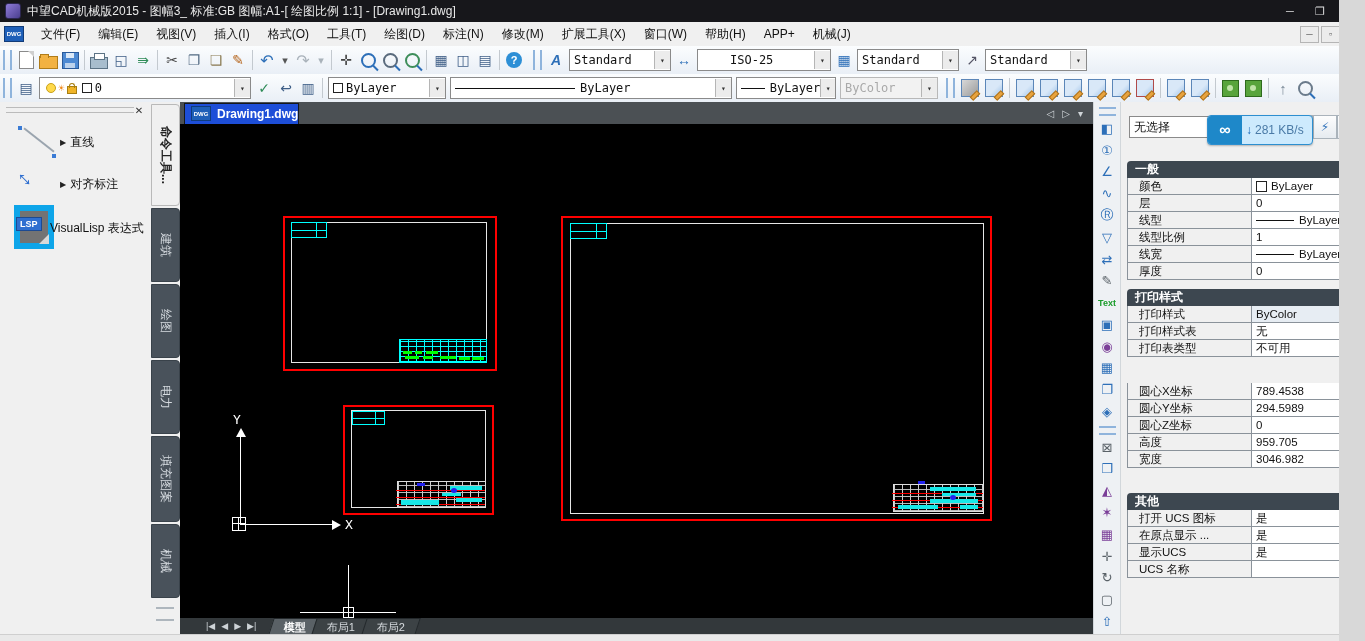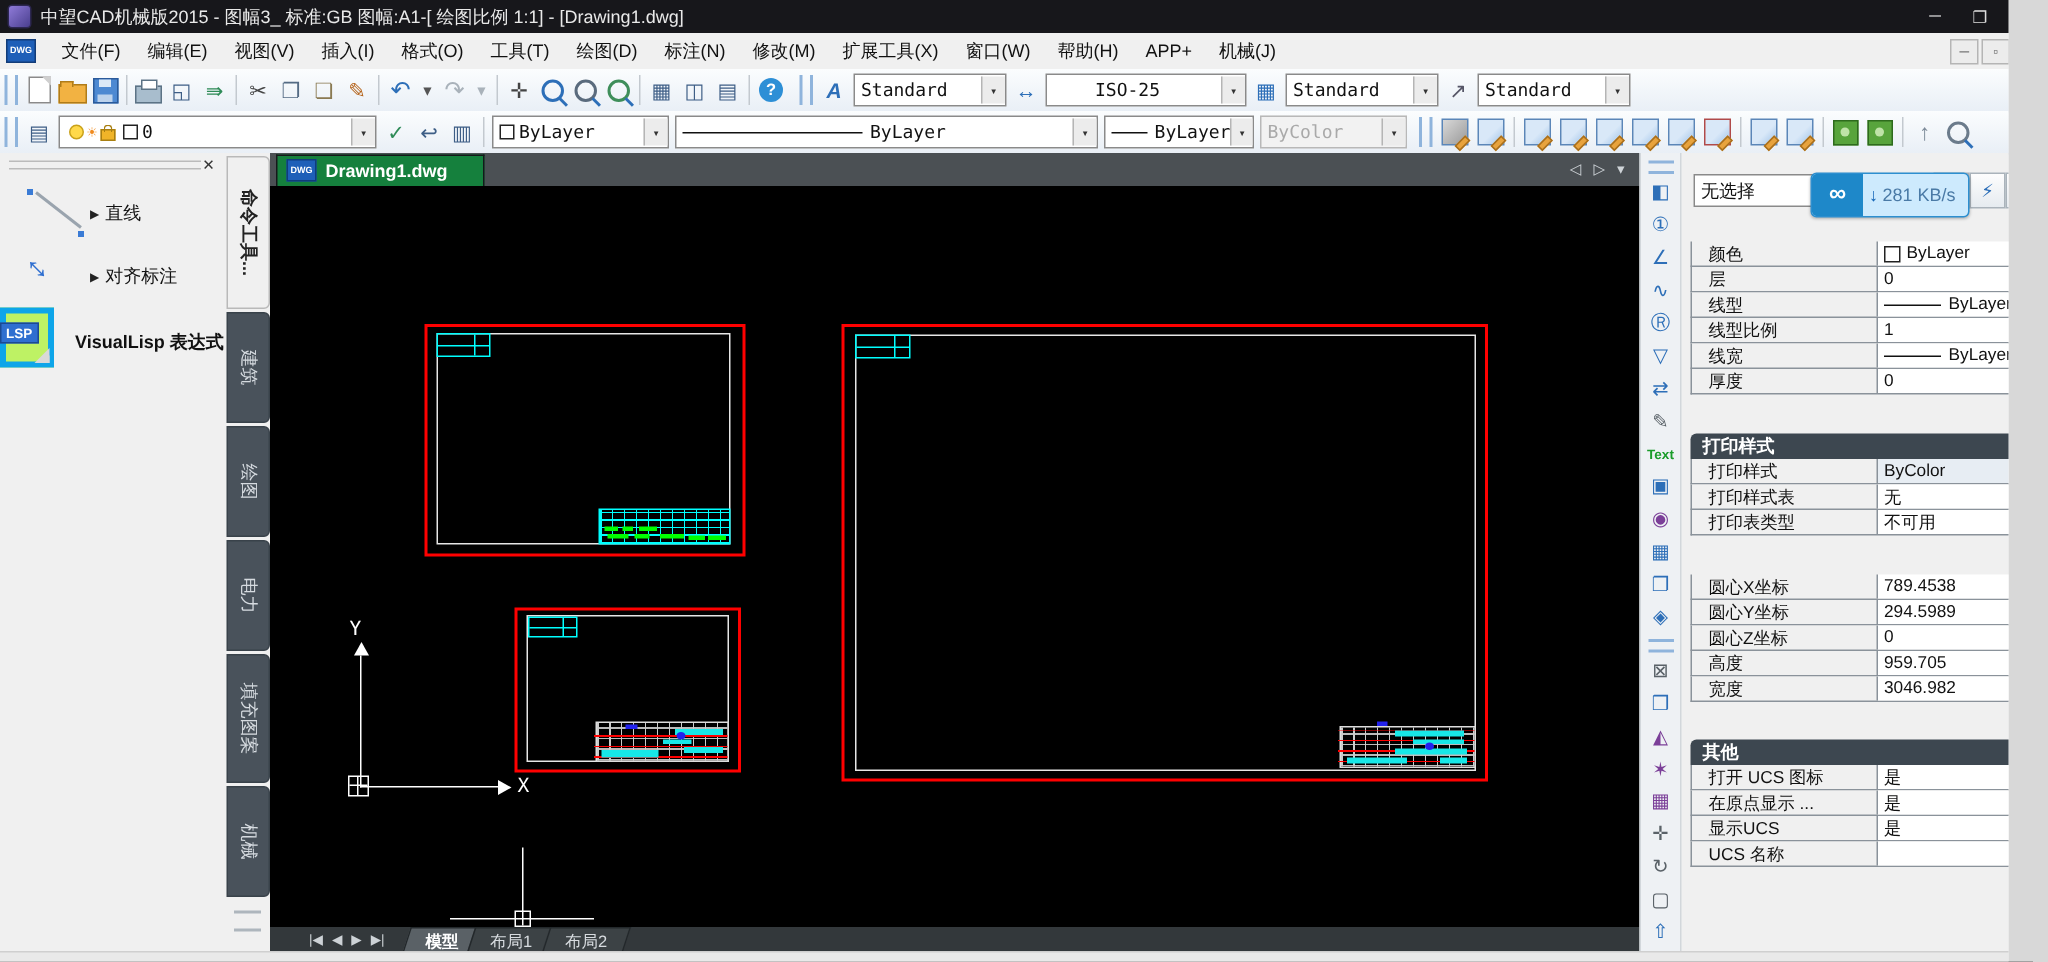--- a/index.html
+++ b/index.html
@@ -74,37 +74,37 @@
   #lp-grip{left:6px;top:5px;width:128px;height:4px;border-top:1px solid #bbb;border-bottom:1px solid #bbb;}
   #lp-close{left:132px;top:1px;width:14px;height:14px;font-size:10px;color:#333;display:flex;align-items:center;justify-content:center;}
   .lp-label{font-size:12px;color:#111;display:flex;align-items:center;gap:4px;}
   .tri{font-size:8px;color:#222;}
   #lp-line-icon{left:18px;top:24px;width:34px;height:30px;}
   #lp-line-icon .ln{position:absolute;left:2px;top:13px;width:38px;height:2px;background:#9aa4ae;transform:rotate(38deg);}
   #lp-line-icon .e1,#lp-line-icon .e2{position:absolute;width:4px;height:4px;background:#3a7bd5;}
   #lp-line-icon .e1{left:0;top:0;} #lp-line-icon .e2{right:-4px;bottom:-2px;}
   #lp-dim-icon{left:16px;top:62px;width:36px;height:32px;color:#2f6fd0;font-size:22px;font-weight:bold;}
   #lp-dim-icon span{display:inline-block;transform:rotate(45deg);}
-  #lp-lsp-icon{left:0;top:103px;width:28px;height:32px;background:#bef264;border:4px solid #0ea5e9;position:absolute;}
+  #lp-lsp-icon{left:14px;top:103px;width:28px;height:32px;background:#737373;border:6px solid #0ea5e9;position:absolute;}
   #lp-lsp-icon::after{content:"";position:absolute;right:-1px;bottom:-1px;border:5px solid #d9d9d9;border-left-color:transparent;border-top-color:transparent;}
   #lp-lsp-badge{position:absolute;left:-4px;top:6px;background:#2f6fd0;color:#fff;font-size:9px;font-weight:bold;
         padding:1px 3px;border:1px solid #1c4a92;}
   
   #lefttabs{left:150px;top:102px;width:30px;height:532px;background:#f0f0f0;border-right:1px solid #c9c9c9;}
   .vtab{position:absolute;left:1px;width:27px;display:flex;align-items:center;justify-content:center;
         writing-mode:vertical-rl;text-orientation:sideways;font-size:12px;color:#d6dbe0;
         background:#49525b;border:1px solid #39424a;border-radius:0 4px 4px 0;}
   .vtab.active{background:#f0f0f0;color:#222;border-color:#b9b9b9;font-weight:bold;}
   #lt-grip{left:6px;top:505px;width:18px;height:10px;border-top:2px solid #aeb6bd;border-bottom:2px solid #aeb6bd;}
 
   
   #docarea{left:180px;top:102px;width:913px;height:532px;background:#000;}
   #doctabs{left:0;top:0;width:913px;height:22px;background:#4b5054;display:flex;align-items:center;}
-  #doctab{margin-left:4px;height:20px;background:#15803d;color:#fff;font-size:12px;font-weight:bold;
-          display:flex;align-items:center;padding:0 24px 0 6px;gap:6px;border:1px solid #15181b;border-bottom:none;}
+  #doctab{margin-left:4px;height:20px;background:#1d4ed8;color:#fff;font-size:12px;font-weight:bold;
+          display:flex;align-items:center;padding:0 0 0 6px;gap:6px;border:1px solid #15181b;border-bottom:none;}
   .dwgchip{width:18px;height:13px;background:#1e5fb8;border:1px solid #0f3c7c;color:#fff;font-size:6px;
            font-weight:bold;display:flex;align-items:center;justify-content:center;}
   #doctab-nav{margin-left:auto;margin-right:10px;color:#cfd4d8;font-size:10px;display:flex;gap:8px;}
   #canvas{left:0;top:22px;width:913px;height:494px;background:#000;overflow:hidden;}
 
   .frame{position:absolute;border:2px solid #f00;}
   .inner{position:absolute;border:1px solid #e6e6e6;}
   .mtable{position:absolute;border:1px solid #0ff;}
   .mtable::after{content:"";position:absolute;left:0;right:0;top:50%;border-top:1px solid #0ff;}
   .mtable::before{content:"";position:absolute;top:0;bottom:0;left:72%;border-left:1px solid #0ff;}
@@ -372,21 +372,21 @@
       <span>直线</span>
     </div>
     <div class="abs" id="lp-dim-icon"><span>↔</span></div>
     <div class="abs lp-label" style="left:60px;top:74px;">
       <span class="tri">▶</span>
       <span>对齐标注</span>
     </div>
     <div class="abs" id="lp-lsp-icon">
       <span id="lp-lsp-badge">LSP</span>
     </div>
-    <div class="abs lp-label" style="left:50px;top:118px;font-weight:bold;">
+    <div class="abs lp-label" style="left:50px;top:118px;">
       <span>VisualLisp 表达式</span>
     </div>
   </div>
 
   <div class="abs" id="lefttabs">
     <div class="vtab active" style="top:2px;height:100px;">命令工具...</div>
     <div class="vtab" style="top:106px;height:72px;">建筑</div>
     <div class="vtab" style="top:182px;height:72px;">绘图</div>
     <div class="vtab" style="top:258px;height:72px;">电力</div>
     <div class="vtab" style="top:334px;height:84px;">填充图案</div>
@@ -526,20 +526,24 @@
     <div class="abs" id="overlay">
       <span class="logo">∞</span>
       <span class="spd">
         <span class="dn">↓</span>
         <span>281 KB/s</span>
       </span>
     </div>
 
     
     <div class="sect" style="top:59px;">
+      <div class="sech">
+        <span>一般</span>
+        <span class="col">»</span>
+      </div>
       <div class="prow">
         <div class="plabel">颜色</div>
         <div class="pvalue">
             <span class="swatch"></span>
             <span>ByLayer</span>
           </div>
       </div>
       <div class="prow">
         <div class="plabel">层</div>
         <div class="pvalue">

